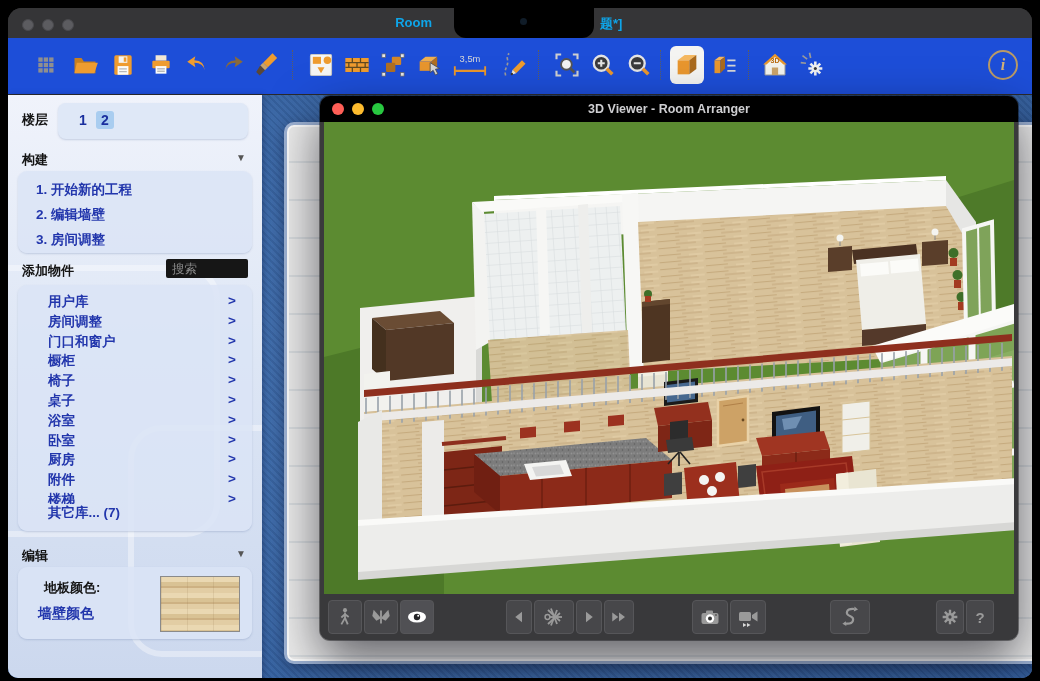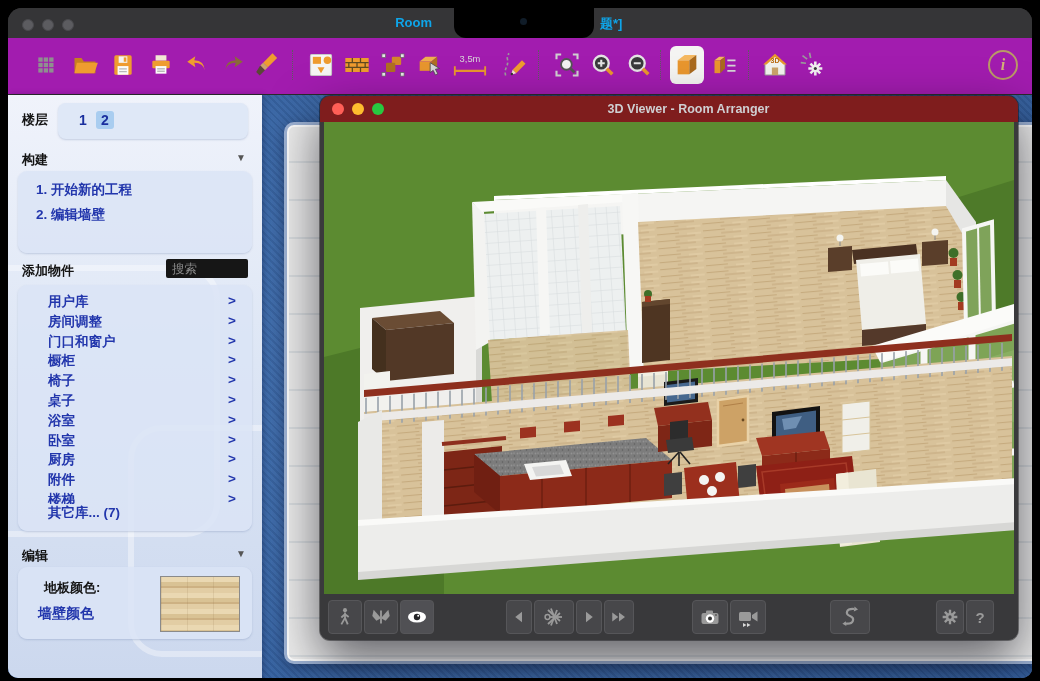--- a/index.html
+++ b/index.html
@@ -9,21 +9,21 @@
        border-radius:14px 14px 10px 10px;overflow:hidden;}
   
   #titlebar{position:absolute;left:0;top:0;width:100%;height:30px;background:#353537;}
   .tl{position:absolute;top:11px;width:12px;height:12px;border-radius:50%;}
   #titlebar .tl{background:#5c5c60;border:1px solid #4a4a4e;box-sizing:border-box;}
   .win-title{position:absolute;top:7px;font-size:13px;font-weight:bold;color:#0ea5e9;white-space:nowrap;}
   #notch{position:absolute;left:446px;top:0;width:140px;height:30px;background:#000;
          border-radius:0 0 12px 12px;z-index:5;}
   #camera-dot{position:absolute;left:66px;top:10px;width:7px;height:7px;border-radius:50%;background:#101c28;}
   
-  #toolbar{position:absolute;left:0;top:30px;width:100%;height:56px;background:#a21caf;
+  #toolbar{position:absolute;left:0;top:30px;width:100%;height:56px;background:#1d4ed8;
            border-bottom:1px solid #2a2a2c;}
   .tb-btn{position:absolute;top:8px;width:34px;height:38px;display:flex;align-items:center;
           justify-content:center;}
   .tb-btn.active{background:#f4f4f2;border-radius:6px;}
   .tb-sep{position:absolute;top:12px;width:0;height:30px;border-left:1px dotted #5d5d5f;}
   .mlabel{font-size:8px;fill:#d8d8d8;font-family:"Liberation Sans",sans-serif;}
   #info-btn{position:absolute;right:14px;top:12px;width:26px;height:26px;border-radius:50%;
             border:2px solid #b99a66;display:flex;align-items:center;justify-content:center;
             color:#d3b277;font-family:"Liberation Serif","DejaVu Serif",serif;
             font-style:italic;font-weight:bold;font-size:16px;}
@@ -59,21 +59,21 @@
   #search-input{position:absolute;left:158px;top:164px;width:82px;height:19px;background:#161616;
       border:none;border-radius:2px;color:#909090;font-size:12.5px;padding:0 6px;box-sizing:border-box;}
   #search-input::placeholder{color:#8a8a8a;}
   #wood-swatch{position:absolute;right:12px;top:9px;width:78px;height:54px;border:1px solid #8a8a8a;
       background:
         repeating-linear-gradient(90deg, rgba(120,90,50,.12) 0 1px, transparent 1px 26px),
         repeating-linear-gradient(180deg,#ead8b2 0 5px,#d9c294 5px 9px,#cdb183 9px 11px,#e2cda4 11px 16px);}
   
   #viewer{position:absolute;left:312px;top:1px;width:698px;height:544px;background:#3a3a3c;
       border-radius:10px;box-shadow:0 20px 50px rgba(0,0,10,.6), 0 0 0 1px rgba(0,0,0,.4);overflow:hidden;}
-  #viewer-titlebar{position:absolute;left:0;top:0;width:100%;height:26px;background:#7f1d1d;padding-left:13px;}
+  #viewer-titlebar{position:absolute;left:0;top:0;width:100%;height:26px;background:#000000;}
   #viewer-titlebar .title{position:absolute;width:100%;text-align:center;top:6px;font-size:12.5px;
       font-weight:bold;color:#cfcfd2;}
   #viewport{position:absolute;left:4px;top:26px;width:690px;height:472px;background:#5c8b31;}
   #viewport svg{display:block;width:100%;height:100%;}
   #viewer-toolbar{position:absolute;left:0;bottom:0;width:100%;height:46px;background:#39393b;}
   .vb{position:absolute;top:6px;height:34px;background:#47474a;border:1px solid #565659;
       border-radius:4px;display:flex;align-items:center;justify-content:center;box-sizing:border-box;}
   .vb.on{background:#505054;}
   .vtxt{color:#9a9a9a;font-size:15px;font-weight:bold;}
   
@@ -314,20 +314,21 @@
         <span class="floor-tab" style="left:16px">1</span>
         <span class="floor-tab" style="left:38px;background:#a9cdf0">2</span>
       </div>
 
       <span class="sb-label" style="left:14px;top:56px">构建</span>
       <span class="sb-tri" style="right:16px;top:57px">▼</span>
 
       <div class="sb-box" style="top:76px;height:76px;padding-top:6px;">
         <div class="step-line blue">1. 开始新的工程</div>
         <div class="step-line blue">2. 编辑墙壁</div>
+        <div class="step-line blue">3. 房间调整</div>
       </div>
 
       <span class="sb-label" style="left:14px;top:167px">添加物件</span>
       <input id="search-input" placeholder="搜索" style="">
 
       <div class="sb-box" style="top:190px;height:238px;padding-top:8px;">
         <div class="lib-row blue"><span>用户库</span><span class="chev">&gt;</span></div>
         <div class="lib-row blue"><span>房间调整</span><span class="chev">&gt;</span></div>
         <div class="lib-row blue"><span>门口和窗户</span><span class="chev">&gt;</span></div>
         <div class="lib-row blue"><span>橱柜</span><span class="chev">&gt;</span></div>

